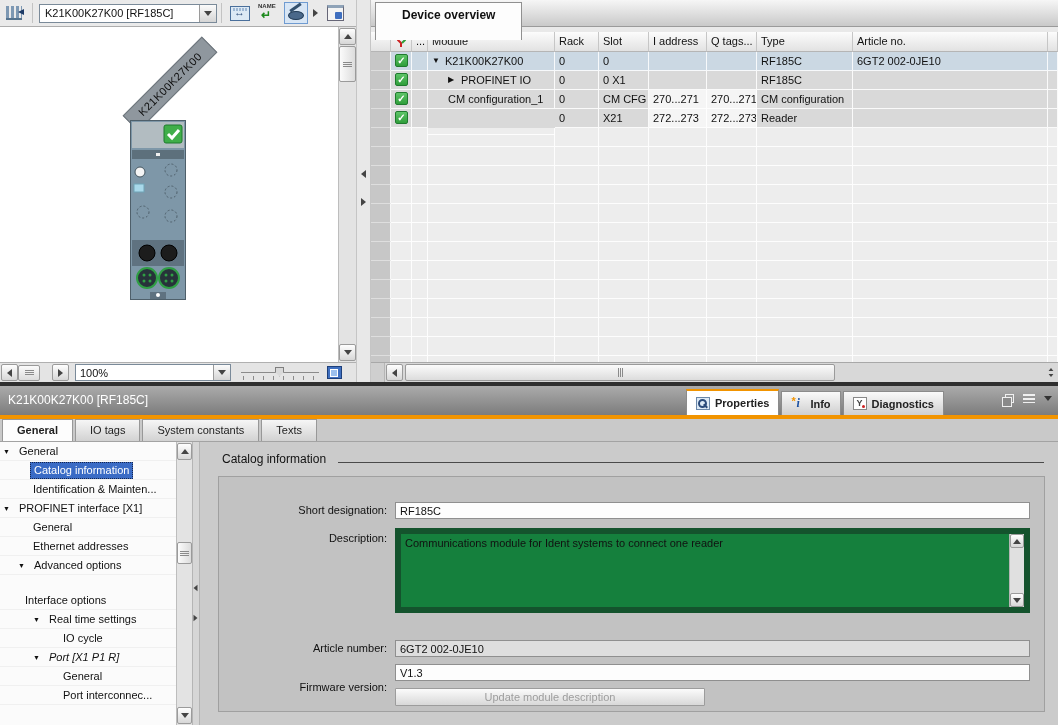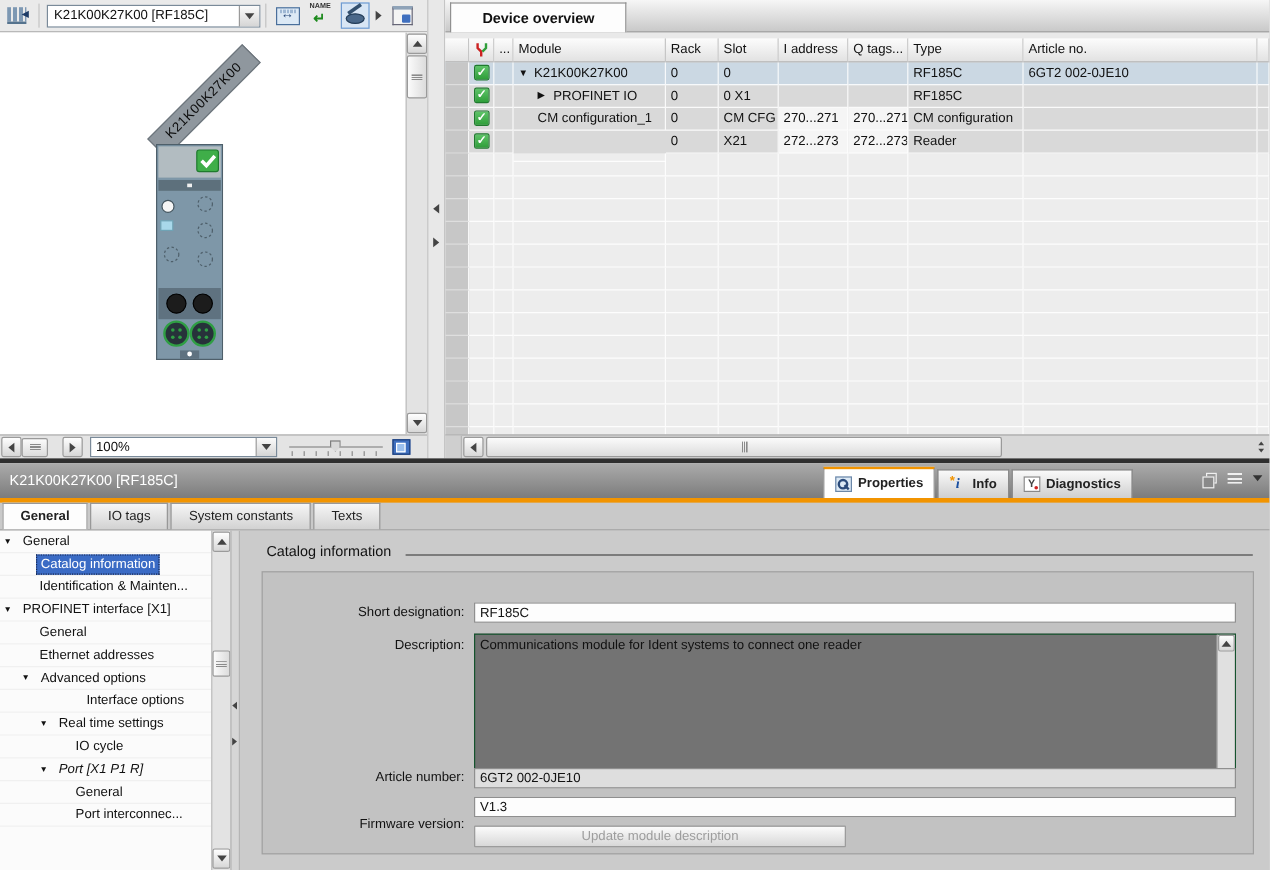--- a/index.html
+++ b/index.html
@@ -61,21 +61,21 @@
 .ico.overview-window-icon::after{content:"";position:absolute;left:2px;top:2px;width:6px;height:6px;background:#9cc0ee;border:1px solid #fff}
 
 
 .vsplit{position:absolute;left:356px;top:0;width:15px;height:382px;background:#e8e8e8;border-left:1px solid #c5c5c5;border-right:1px solid #c5c5c5}
 .vsplit .ar-l{position:absolute;left:4px;top:170px}
 .vsplit .ar-r{position:absolute;left:4px;top:198px}
 
 
 .right-panel{position:absolute;left:371px;top:0;width:687px;height:382px;background:#ededed;overflow:hidden}
 .ov-tabbar{position:relative;height:27px;background:linear-gradient(#f6f6f6,#c9c9c9);border-bottom:1px solid #9a9a9a}
-.ov-tab{position:absolute;left:4px;top:2px;height:25px;line-height:24px;padding:0 26px;background:#fdfdfd;border:1px solid #909090;border-bottom:none;font-weight:bold;font-size:12px}
+.ov-tab{position:absolute;left:4px;top:2px;height:38px;line-height:24px;padding:0 26px;background:#fdfdfd;border:1px solid #909090;border-bottom:none;font-weight:bold;font-size:12px}
 .tbl-gap{height:5px;background:#e9e9e9}
 .tbl-header{display:flex;height:20px}
 .hc{flex:none;background:linear-gradient(#fcfcfc,#e2e2e2);border-right:1px solid #c6c6c6;border-bottom:1px solid #b5b5b5;line-height:19px;padding:0 4px;white-space:nowrap;overflow:hidden}
 .c{flex:none;line-height:18px;padding:0 4px;white-space:nowrap;overflow:hidden;border-right:1px solid rgba(255,255,255,.85);border-bottom:1px solid rgba(255,255,255,.85)}
 .gut{width:20px}.chk{width:21px}.dot{width:16px}.mod{width:127px}.rack{width:44px}.slot{width:50px}.ia{width:58px}.qa{width:50px}.type{width:96px}.art{flex:1 1 auto}.strip{width:10px}
 .c.gut,.hc.gut{padding:0}
 .trow{display:flex;height:19px;background:#d9d9d9}
 .trow.sel{background:#cbd8e3}
 .trow.fill{background:#ededed}
 .trow .gut{background:#c7c7c7;border-bottom:1px solid #dedede}
@@ -131,21 +131,21 @@
 .vsplit2{position:absolute;left:192px;top:0;bottom:0;width:8px;background:#d6d6d6;border-left:1px solid #b5b5b5;border-right:1px solid #b5b5b5}
 .vsplit2 .ar-l{position:absolute;left:0;top:142px;transform:scale(.8)}
 .vsplit2 .ar-r{position:absolute;left:0;top:172px;transform:scale(.8)}
 .main{position:absolute;left:200px;top:0;right:0;bottom:0;background:#cbcbcb}
 .sect{position:absolute;top:10px;left:22px;right:14px;display:flex;align-items:center;font-size:12px}
 .sect-line{flex:1;margin-left:12px;height:8px;border-bottom:1px solid #4a4a4a}
 .panel{position:absolute;left:18px;right:13px;top:34px;bottom:13px;background:#c2c2c2;border:1px solid #a0a0a0}
 .flabel{position:absolute;left:0;width:168px;text-align:right;font-size:11px;line-height:17px}
 .fin{position:absolute;left:176px;right:14px;height:17px;border:1px solid #8f8f8f;background:#fdfdfd;font:11px "Liberation Sans",sans-serif;padding:0 4px;color:#111}
 .fin.ro{background:#dedede}
-.descbox{position:absolute;left:176px;right:14px;top:51px;height:128px;border:1px solid #14532d;background:#737373}
+.descbox{position:absolute;left:176px;right:14px;top:51px;height:85px;border:6px solid #14532d;background:#15803d}
 .desctext{position:absolute;left:0;top:0;right:16px;padding:2px 4px;line-height:14px}
 .dscroll{position:absolute;right:0;top:0;bottom:0;width:15px;background:#e0e0e0;border-left:1px solid #b5b5b5}
 .dscroll .sbtn{position:absolute;left:0;width:14px;height:14px}
 .upd-btn{position:absolute;left:176px;top:211px;width:310px;height:18px;background:linear-gradient(#fbfbfb,#d8d8d8);border:1px solid #9c9c9c;color:#9d9d9d;font:11px "Liberation Sans",sans-serif;border-radius:1px}
 </style>
 </head>
 <body>
 
 <div class="app">
 
@@ -588,21 +588,21 @@
           <div class="titem" style="padding-left: 30px;">
             <div class="tlabel">General</div>
           </div>
           <div class="titem" style="padding-left: 30px;">
             <div class="tlabel">Ethernet addresses</div>
           </div>
           <div class="titem" style="padding-left: 18px;">
             <div class="tri2">▼</div>
             <div class="tlabel">Advanced options</div>
           </div>
-          <div class="titem" style="padding-left: 69px;">
+          <div class="titem" style="padding-left: 22px; margin-top: 16px;">
             <div class="tlabel">Interface options</div>
           </div>
           <div class="titem" style="padding-left: 33px;">
             <div class="tri2">▼</div>
             <div class="tlabel">Real time settings</div>
           </div>
           <div class="titem" style="padding-left: 60px;">
             <div class="tlabel">IO cycle</div>
           </div>
           <div class="titem" style="padding-left: 33px; font-style: italic;">

